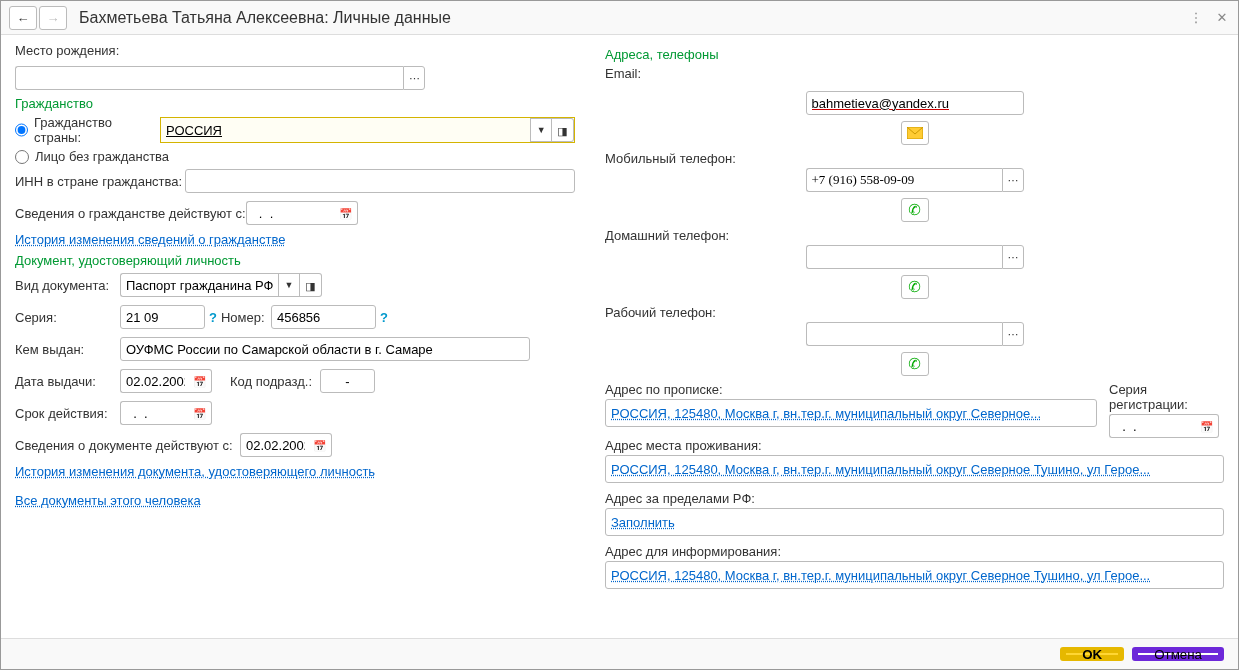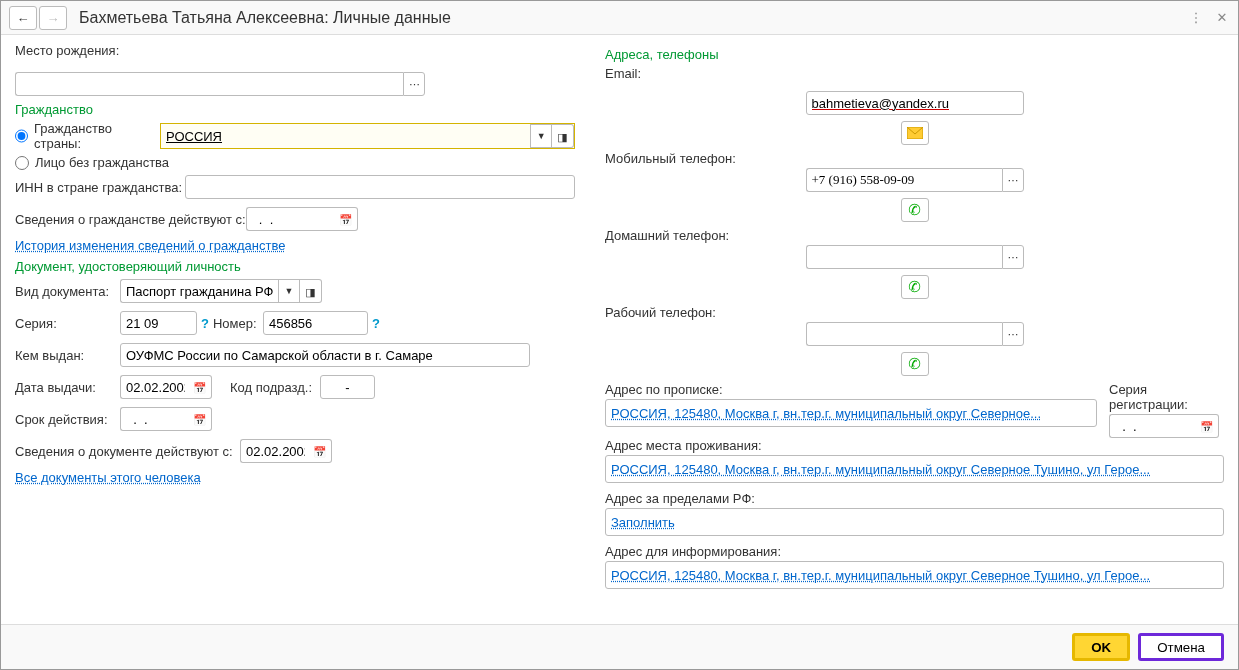--- a/index.html
+++ b/index.html
@@ -112,21 +112,21 @@
   }
   .addr-link { color:#0066cc; text-decoration:underline; text-decoration-style:dotted; cursor:pointer; white-space:nowrap;overflow:hidden;text-overflow:ellipsis;}
   .red-underline { text-decoration:underline; text-decoration-color:#cc0000; text-decoration-thickness:1px; }
   .footer {
     border-top:1px solid #ddd;
     padding:8px 14px;
     display:flex;justify-content:flex-end;gap:8px;
     background:#f9f9f9;
   }
   .btn {
-    height:28px;padding:0 16px;border:3px solid #6d28d9;border-radius:3px;
+    height:14px;padding:0 16px;border:6px solid #6d28d9;border-radius:3px;
     background:#fff;cursor:pointer;display:flex;align-items:center;
   }
   .btn.primary { background:#ffd633; border-color:#e6b800; font-weight:bold;}
   .dots::after { content:"⋯"; font-size:11px; letter-spacing:-1px;}
   .caret-down { font-size:9px; }
   .open-icon::before { content:"◨"; font-size:11px;}
   .cal-icon::before { content:"📅"; font-size:11px;}
 </style>
 </head>
 <body>
@@ -140,21 +140,21 @@
     <div class="title-text">Бахметьева Татьяна Алексеевна: Личные данные</div>
     <div class="titlebar-right">
       <div class="titlebar-icon">⋮</div>
       <div class="titlebar-icon">✕</div>
     </div>
   </div>
 
   <div class="content">
 
     <div class="col-left">
-      <div class="field-row" style="flex-direction:column;align-items:flex-start;gap:14px;">
+      <div class="field-row" style="flex-direction:column;align-items:flex-start;gap:8px;">
         <span class="label">Место рождения:</span>
         <div class="input-group" style="width:410px;">
           <input type="text" style="width: 388px;" value="">
           <div class="btn-sq dots"></div>
         </div>
       </div>
 
       <div class="section-title">Гражданство</div>
 
       <div class="radio-row">
@@ -201,21 +201,21 @@
           <input type="text" style="width: 158px;" value="Паспорт гражданина РФ">
           <div class="btn-sq caret-down">▼</div>
           <div class="btn-sq">
               <span class="open-icon"></span>
             </div>
         </div>
       </div>
 
       <div class="field-row">
         <span class="label" style="min-width:105px">Серия:</span>
-        <input type="text" style="width: 77px;" value="21 09">
+        <input type="text" style="width: 85px;" value="21 09">
         <span class="q-mark">?</span>
         <span class="label" style="min-width:50px">Номер:</span>
         <input type="text" style="width: 105px;" value="456856">
         <span class="q-mark">?</span>
       </div>
 
       <div class="field-row">
         <span class="label" style="min-width:105px">Кем выдан:</span>
         <input type="text" style="width: 410px;" value="ОУФМС России по Самарской области в г. Самаре">
       </div>
@@ -246,20 +246,21 @@
         <span class="label" style="min-width:225px">Сведения о документе действуют с:</span>
         <div class="input-group">
           <input type="text" class="date-input" style="width: 70px;" value="02.02.2002">
           <div class="cal-btn">
               <span class="cal-icon"></span>
             </div>
         </div>
       </div>
 
       <div style="margin-top:6px;display:flex;gap:14px;flex-wrap:wrap;max-width:430px;">
+        <span class="link dotted">История изменения документа, удостоверяющего личность</span>
         <span class="link dotted">Все документы этого человека</span>
       </div>
     </div>
 
     <div class="col-right">
       <div class="section-title">Адреса, телефоны</div>
 
       <div style="margin-bottom:10px;"><span class="label">Email:</span></div>
       <div class="phone-row">
         <input type="text" style="width: 218px;" class="red-underline" value="bahmetieva@yandex.ru">

